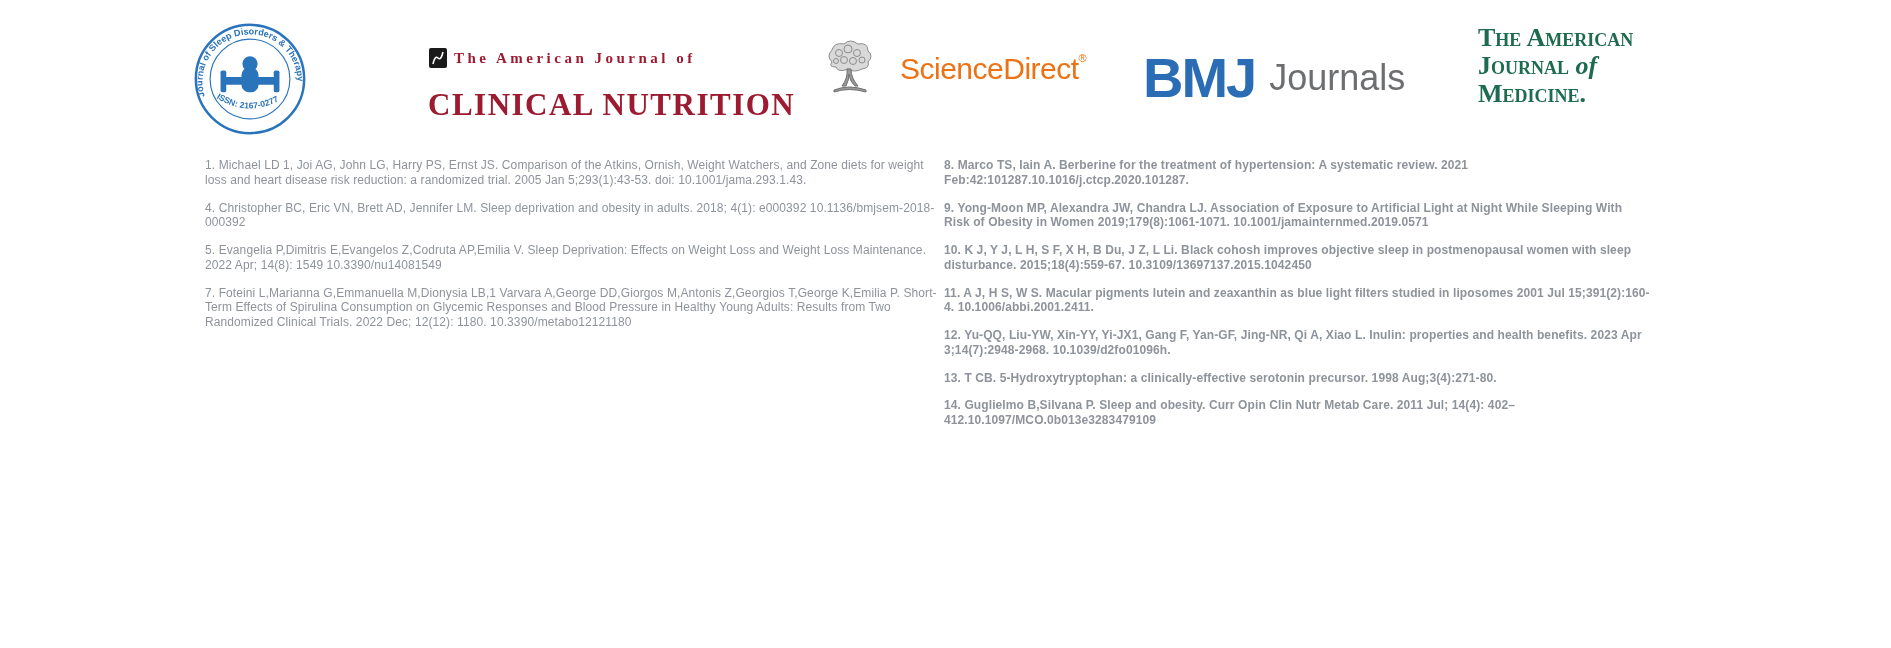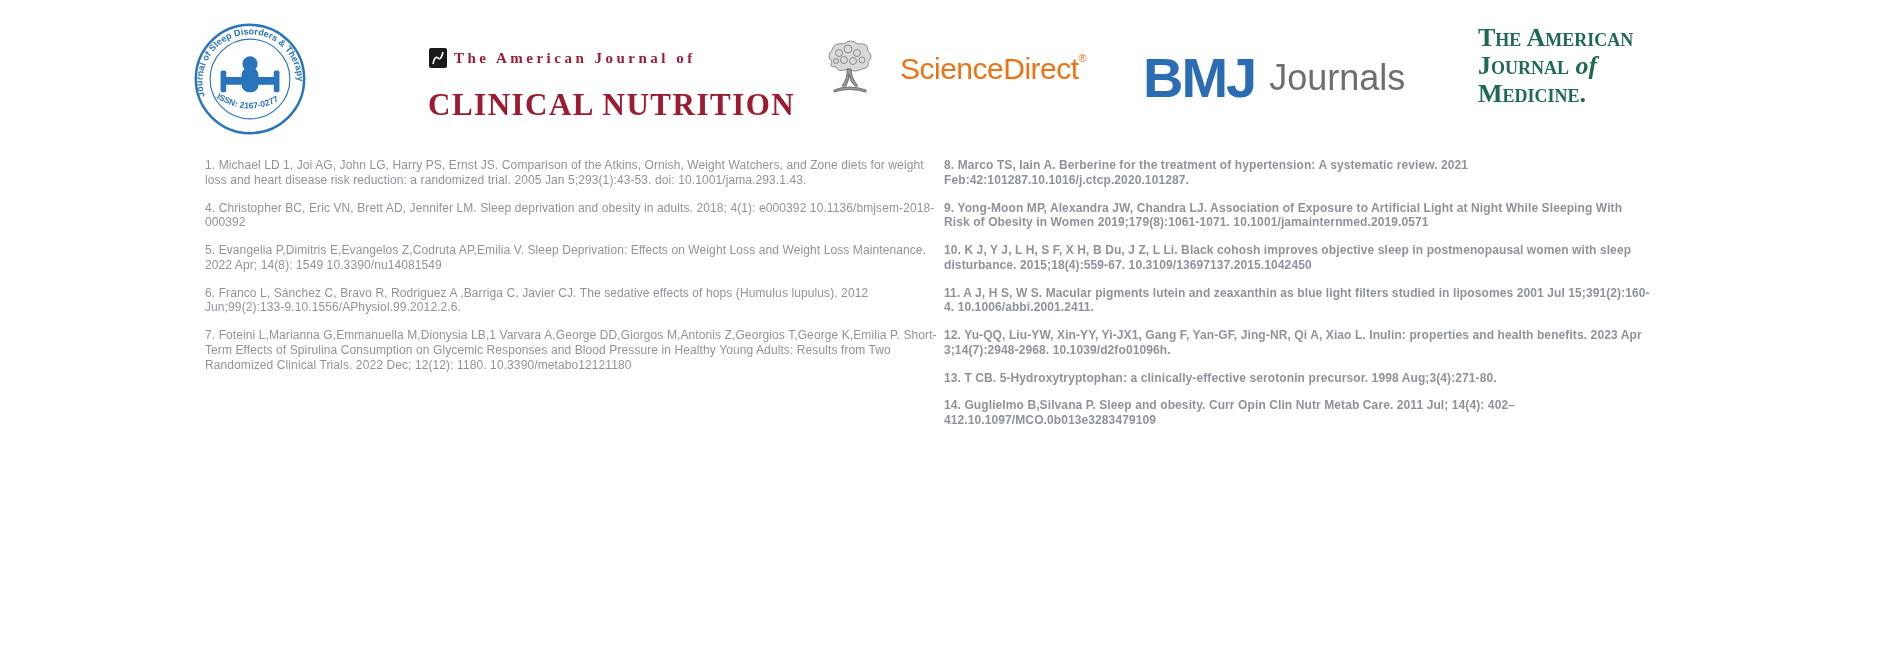--- a/index.html
+++ b/index.html
@@ -103,21 +103,20 @@
   <div class="logo logo-ajm">
     <div>The American</div>
     <div><span>Journal</span> <span class="ofword">of</span></div>
     <div>Medicine.</div>
   </div>
 
   <div class="refs refs-left">
     <p>1. Michael LD 1, Joi AG, John LG, Harry PS, Ernst JS. Comparison of the Atkins, Ornish, Weight Watchers, and Zone diets for weight loss and heart disease risk reduction: a randomized trial. 2005 Jan 5;293(1):43-53. doi: 10.1001/jama.293.1.43.</p>
     <p>4. Christopher BC, Eric VN, Brett AD, Jennifer LM. Sleep deprivation and obesity in adults. 2018; 4(1): e000392 10.1136/bmjsem-2018-000392</p>
     <p>5. Evangelia P,Dimitris E,Evangelos Z,Codruta AP,Emilia V. Sleep Deprivation: Effects on Weight Loss and Weight Loss Maintenance. 2022 Apr; 14(8): 1549 10.3390/nu14081549</p>
-    <p>6. Franco L, Sánchez C, Bravo R, Rodriguez A ,Barriga C, Javier CJ. The sedative effects of hops (Humulus lupulus). 2012 Jun;99(2):133-9.10.1556/APhysiol.99.2012.2.6.</p>
     <p>7. Foteini L,Marianna G,Emmanuella M,Dionysia LB,1 Varvara A,George DD,Giorgos M,Antonis Z,Georgios T,George K,Emilia P. Short-Term Effects of Spirulina Consumption on Glycemic Responses and Blood Pressure in Healthy Young Adults: Results from Two Randomized Clinical Trials. 2022 Dec; 12(12): 1180. 10.3390/metabo12121180</p>
   </div>
 
   <div class="refs refs-right">
     <p>8. Marco TS, Iain A. Berberine for the treatment of hypertension: A systematic review. 2021 Feb:42:101287.10.1016/j.ctcp.2020.101287.</p>
     <p>9. Yong-Moon MP, Alexandra JW, Chandra LJ. Association of Exposure to Artificial Light at Night While Sleeping With Risk of Obesity in Women 2019;179(8):1061-1071. 10.1001/jamainternmed.2019.0571</p>
     <p>10. K J, Y J, L H, S F, X H, B Du, J Z, L Li. Black cohosh improves objective sleep in postmenopausal women with sleep disturbance. 2015;18(4):559-67. 10.3109/13697137.2015.1042450</p>
     <p>11. A J, H S, W S. Macular pigments lutein and zeaxanthin as blue light filters studied in liposomes 2001 Jul 15;391(2):160-4. 10.1006/abbi.2001.2411.</p>
     <p>12. Yu-QQ, Liu-YW, Xin-YY, Yi-JX1, Gang F, Yan-GF, Jing-NR, Qi A, Xiao L. Inulin: properties and health benefits. 2023 Apr 3;14(7):2948-2968. 10.1039/d2fo01096h.</p>
     <p>13. T CB. 5-Hydroxytryptophan: a clinically-effective serotonin precursor. 1998 Aug;3(4):271-80.</p>

